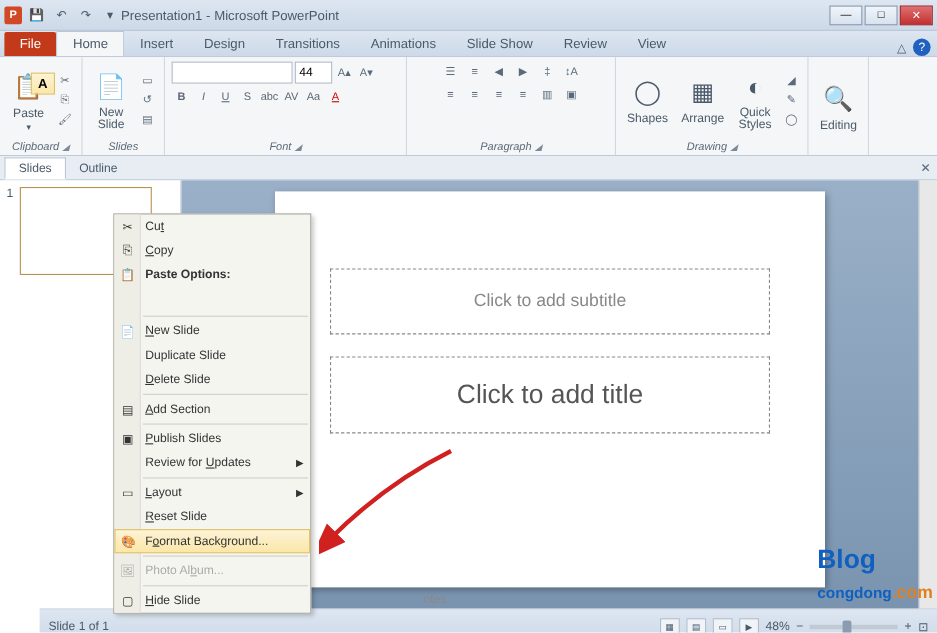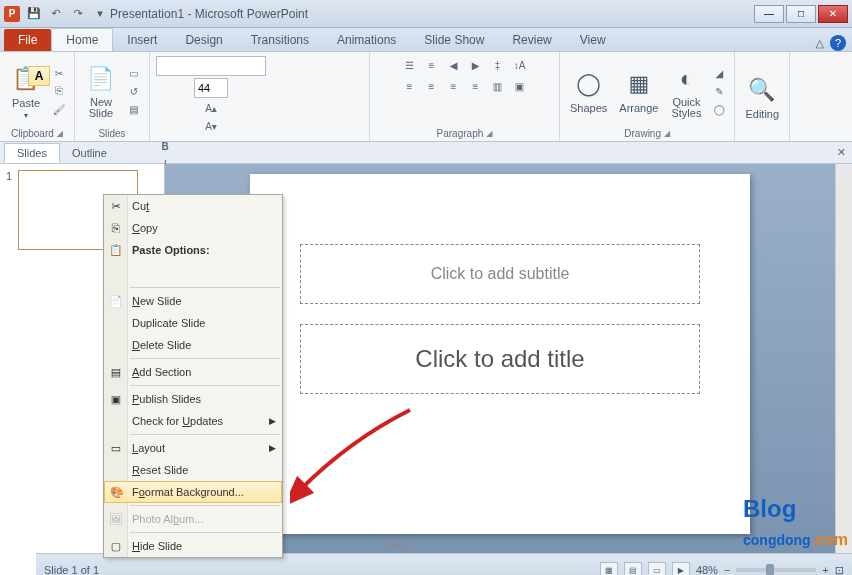--- a/index.html
+++ b/index.html
@@ -20,27 +20,27 @@
 .tab-file { background: #c23a1a; color: #fff; padding: 4px 14px; font-size: 12px; border-radius: 2px 2px 0 0; }
 .tab { padding: 4px 14px; font-size: 12px; color: #4a5a6a; cursor: pointer; }
 .tab.active { background: #f5f6f7; border: 1px solid #b8c6d6; border-bottom: none; border-radius: 2px 2px 0 0; }
 .ribbon-right { margin-left: auto; display: flex; align-items: center; gap: 6px; padding-right: 6px; }
 .help-icon { width: 16px; height: 16px; background: #2060c0; color: #fff; border-radius: 50%; font-size: 11px; display: flex; align-items: center; justify-content: center; }
 
 
 .ribbon { height: 90px; background: #f5f6f7; border-bottom: 1px solid #b8c6d6; display: flex; }
 .group { border-right: 1px solid #d0d7e0; padding: 4px 6px 2px; display: flex; flex-direction: column; }
 .group-content { flex: 1; display: flex; align-items: center; gap: 4px; }
-.group-label { font-size: 10px; color: #5a6a7a; text-align: center; padding-top: 2px; display: flex; justify-content: center; align-items: center; gap: 3px; }
+.group-label { font-size: 10px; color: #5a6a7a; text-align: center; padding-top: 2px; display: flex; justify-content: center; align-items: center; gap: 3px; font-style: italic; }
 .dialog-launcher { font-size: 8px; color: #7a8a9a; }
 .big-btn { display: flex; flex-direction: column; align-items: center; gap: 2px; padding: 2px 4px; font-size: 11px; color: #4a5a6a; }
 .big-icon { width: 32px; height: 32px; display: flex; align-items: center; justify-content: center; font-size: 22px; }
 .mini-col { display: flex; flex-direction: column; gap: 2px; }
 .mini-btn { width: 18px; height: 16px; font-size: 10px; display: flex; align-items: center; justify-content: center; color: #5a6a7a; }
-.font-row { display: flex; gap: 2px; align-items: center; flex-direction: column; }
+.font-row { display: flex; gap: 2px; align-items: center; }
 .font-select { border: 1px solid #b0bcc8; background: #fff; font-size: 11px; padding: 1px 3px; height: 20px; }
 .para-grid { display: flex; flex-direction: column; gap: 3px; }
 .para-row { display: flex; gap: 2px; }
 .para-btn { width: 20px; height: 18px; font-size: 10px; display: flex; align-items: center; justify-content: center; color: #5a6a7a; border: 1px solid transparent; }
 
 
 .pane-tabs { height: 22px; background: #e8edf3; border-bottom: 1px solid #b8c6d6; display: flex; align-items: center; padding-left: 4px; font-size: 11px; }
 .pane-tab { padding: 3px 12px; color: #4a5a6a; }
 .pane-tab.active { background: #fff; border: 1px solid #b8c6d6; border-bottom-color: #fff; }
 .pane-close { margin-left: auto; margin-right: 6px; font-size: 11px; color: #5a6a7a; }
@@ -299,21 +299,21 @@
   <div class="ctx-item">
       <span class="ctx-icon">▤</span>
       <span><u>A</u><span>dd Section</span></span>
     </div>
   <div class="ctx-sep"></div>
   <div class="ctx-item">
       <span class="ctx-icon">▣</span>
       <span><u>P</u><span>ublish Slides</span></span>
     </div>
   <div class="ctx-item">
-      <span><span>Check for </span><u>U</u><span>pdates</span></span>
+      <span><span>Review for </span><u>U</u><span>pdates</span></span>
       <span class="ctx-arrow">▶</span>
     </div>
   <div class="ctx-sep"></div>
   <div class="ctx-item">
       <span class="ctx-icon">▭</span>
       <span><u>L</u><span>ayout</span></span>
       <span class="ctx-arrow">▶</span>
     </div>
   <div class="ctx-item">
       <span><u>R</u><span>eset Slide</span></span>

